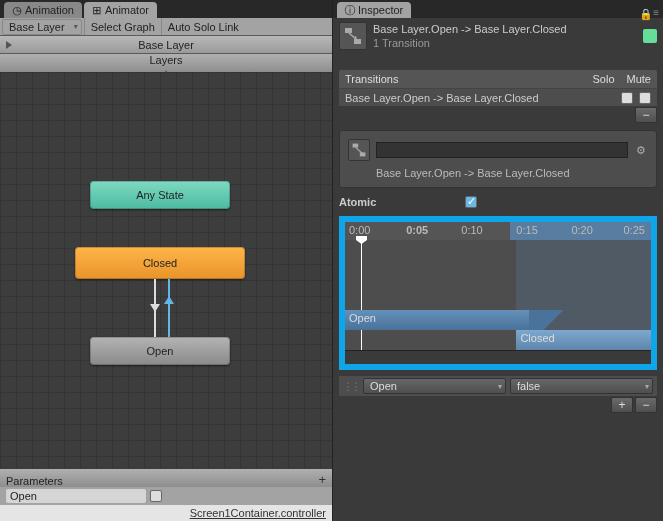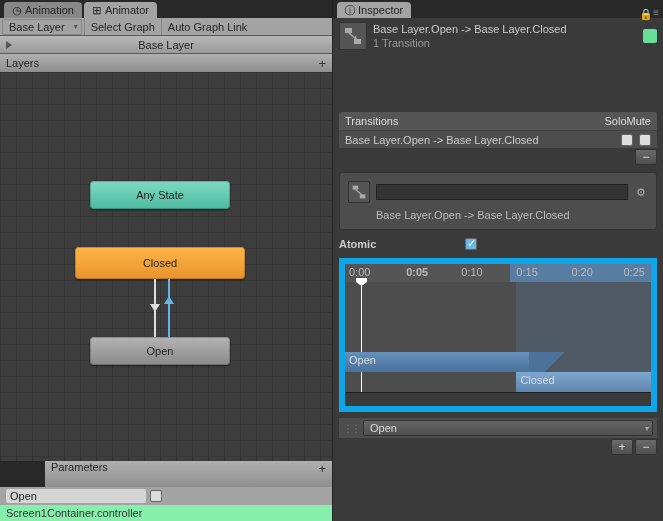--- a/index.html
+++ b/index.html
@@ -17,55 +17,55 @@
 .toolbar { height: 18px; background: #a3a3a3; display: flex; align-items: center; border-bottom: 1px solid #5a5a5a; }
 .toolbar-dd { background: #a3a3a3; padding: 0 16px 0 6px; height: 16px; display: flex; align-items: center; color: #222; position: relative; border: 1px solid #888; border-radius: 2px; margin: 0 2px; }
 .toolbar-dd::after { content: "▾"; position: absolute; right: 3px; font-size: 8px; color: #555; }
 .toolbar-seg { padding: 0 6px; color: #222; border-left: 1px solid #888; height: 100%; display: flex; align-items: center; }
 
 
 .breadcrumb { height: 18px; background: #a3a3a3; background: linear-gradient(#b8b8b8,#9a9a9a); display: flex; align-items: center; justify-content: center; color: #222; border-bottom: 1px solid #5a5a5a; position: relative; }
 .breadcrumb .play { position: absolute; left: 6px; width: 0; height: 0; border-left: 6px solid #555; border-top: 4px solid transparent; border-bottom: 4px solid transparent; }
 
 
-.layers-bar { height: 18px; background: linear-gradient(#b0b0b0,#8e8e8e); display: flex; align-items: center; justify-content: space-between; color: #222; padding: 0 6px; }
+.layers-bar { height: 18px; background: linear-gradient(#b0b0b0,#8e8e8e); display: flex; align-items: center; justify-content: space-between; color: #222; padding: 0 6px; flex-direction: column; }
 
 
 .graph { flex: 1; background: #3d3d3d; background-image: linear-gradient(#353535 1px, transparent 1px), linear-gradient(90deg, #353535 1px, transparent 1px); background-size: 16px 16px; position: relative; }
 .state-node { position: absolute; width: 140px; height: 28px; border-radius: 4px; display: flex; align-items: center; justify-content: center; color: #222; font-size: 11px; box-shadow: inset 0 0 0 1px rgba(0,0,0,0.2), 0 1px 2px rgba(0,0,0,0.5); }
 .state-any { background: linear-gradient(#7ed9c2,#4cbba0); color: #222; left: 90px; top: 109px; }
 .state-closed { background: linear-gradient(#ffb547,#e8942a); left: 75px; top: 175px; width: 170px; height: 32px; }
 .state-open { background: linear-gradient(#b4b4b4,#8a8a8a); left: 90px; top: 265px; }
 
 .arrow-line { position: absolute; background: #ddd; width: 2px; }
 .arrow-down { left: 154px; top: 207px; height: 58px; background: #ddd; }
 .arrow-up { left: 168px; top: 207px; height: 58px; background: #63b6e6; }
 .arrow-head { position: absolute; width: 0; height: 0; }
 .arrow-head.dn { left: 150px; top: 232px; border-left: 5px solid transparent; border-right: 5px solid transparent; border-top: 8px solid #ddd; }
 .arrow-head.up { left: 164px; top: 224px; border-left: 5px solid transparent; border-right: 5px solid transparent; border-bottom: 8px solid #63b6e6; }
 
 
-.params { background: linear-gradient(#b0b0b0,#8e8e8e); height: 26px; display: flex; align-items: flex-start; justify-content: space-between; padding: 0 6px; color: #222; margin-left: 45px; }
+.params { background: linear-gradient(#b0b0b0,#8e8e8e); height: 18px; display: flex; align-items: flex-end; justify-content: space-between; padding: 0 6px; color: #222; }
 .params-body { height: 18px; background: #a3a3a3; display: flex; align-items: center; padding: 0 6px; gap: 4px; }
 .param-field { background: #d5d5d5; color: #222; padding: 1px 4px; border-radius: 2px; flex: 1; max-width: 140px; height: 14px; display: flex; align-items: center; }
 .chk { width: 12px; height: 12px; background: #ddd; border: 1px solid #666; border-radius: 2px; }
 
 
-.status { height: 16px; background: #86efac; color: #333; display: flex; align-items: center; padding: 0 6px; font-size: 10px; }
+.status { height: 16px; background: #e5e5e5; color: #333; display: flex; align-items: center; justify-content: flex-end; padding: 0 6px; font-size: 10px; text-decoration: underline; }
 
 
 .insp-tab-bar { height: 18px; background: #282828; display: flex; align-items: flex-end; padding-left: 4px; }
 .insp-header { display: flex; align-items: center; gap: 6px; padding: 4px 6px; color: #ccc; }
 .insp-icon { width: 28px; height: 28px; background: #555; border: 1px solid #333; border-radius: 2px; display: flex; align-items: center; justify-content: center; }
 .insp-icon svg { display: block; }
 .help-icon { width: 14px; height: 14px; background: #6d9; border-radius: 2px; margin-left: auto; }
-.insp-body { flex: 1; overflow: hidden; padding: 16px 6px; color: #ccc; display: flex; flex-direction: column; gap: 6px; margin-top: 42px; }
+.insp-body { flex: 1; overflow: hidden; padding: 16px 6px; color: #ccc; display: flex; flex-direction: column; gap: 6px; }
 
 .section-header { background: #555; height: 18px; display: flex; align-items: center; padding: 0 6px; color: #ddd; border-radius: 2px 2px 0 0; }
-.section-header .right { margin-left: auto; display: flex; gap: 0; font-size: 10px; text-align: right; }
+.section-header .right { margin-left: auto; display: flex; gap: 12px; font-size: 10px; text-align: right; }
 .list-row { background: #4d4d4d; height: 18px; display: flex; align-items: center; padding: 0 6px; border-top: 1px solid #444; }
 .list-row .chk { margin-left: 6px; }
 .list-btns { display: flex; justify-content: flex-end; height: 18px; align-items: center; }
 .mini-btn { width: 22px; height: 16px; background: linear-gradient(#6a6a6a,#4f4f4f); border: 1px solid #333; border-radius: 2px; color: #ddd; display: flex; align-items: center; justify-content: center; margin-left: 2px; font-size: 12px; }
 
 .name-box { background: #4d4d4d; padding: 8px; border: 1px solid #333; border-radius: 3px; display: flex; flex-direction: column; gap: 6px; }
 .name-row { display: flex; align-items: center; gap: 6px; }
 .name-row input { flex: 1; background: #333; border: 1px solid #222; color: #ccc; height: 16px; padding: 0 4px; }
 .gear { width: 14px; height: 14px; color: #aaa; display: flex; align-items: center; justify-content: center; }
 
@@ -116,21 +116,21 @@
   </div>
 
   <div class="toolbar">
     <div class="toolbar-dd">
       <span>Base Layer</span>
     </div>
     <div class="toolbar-seg">
       <span>Select Graph</span>
     </div>
     <div class="toolbar-seg">
-      <span>Auto Graph Link</span>
+      <span>Auto Solo Link</span>
     </div>
   </div>
 
   <div class="breadcrumb">
     <span class="play"></span>
     <span>Base Layer</span>
   </div>
 
   <div class="layers-bar">
     <span>Layers</span>
@@ -259,20 +259,23 @@
       </div>
       <div class="tl-bottom"></div>
     </div>
 
     <div>
       <div class="cond-row">
         <span class="drag">⋮⋮</span>
         <div class="dd" style="flex:1;">
           <span>Open</span>
         </div>
+        <div class="dd" style="flex:1;">
+          <span>false</span>
+        </div>
       </div>
       <div class="list-btns">
         <div class="mini-btn">+</div>
         <div class="mini-btn">−</div>
       </div>
     </div>
 
   </div>
 
 </div>

